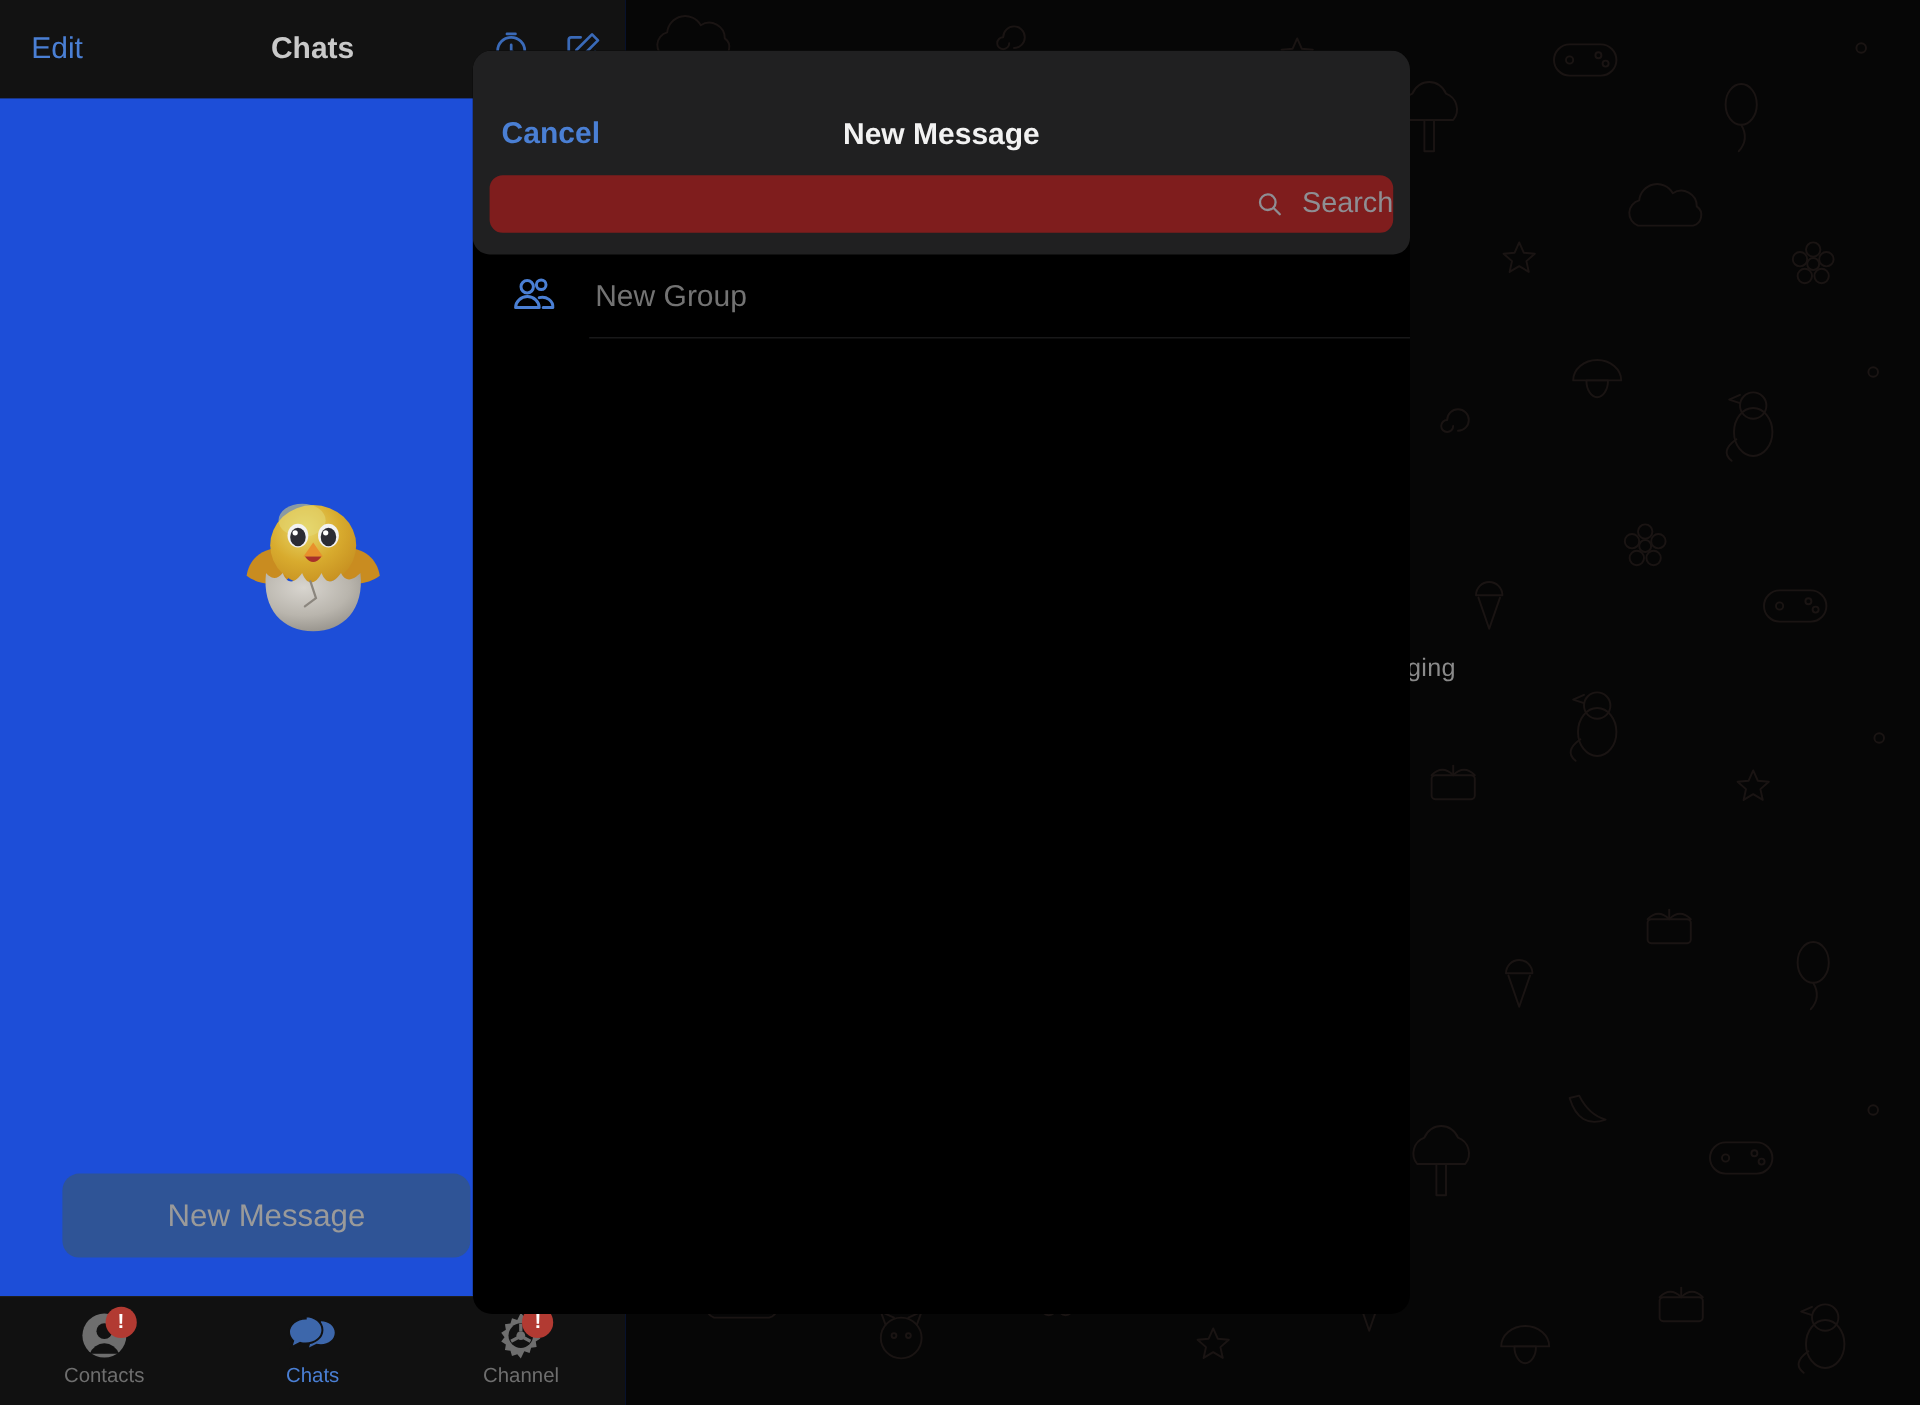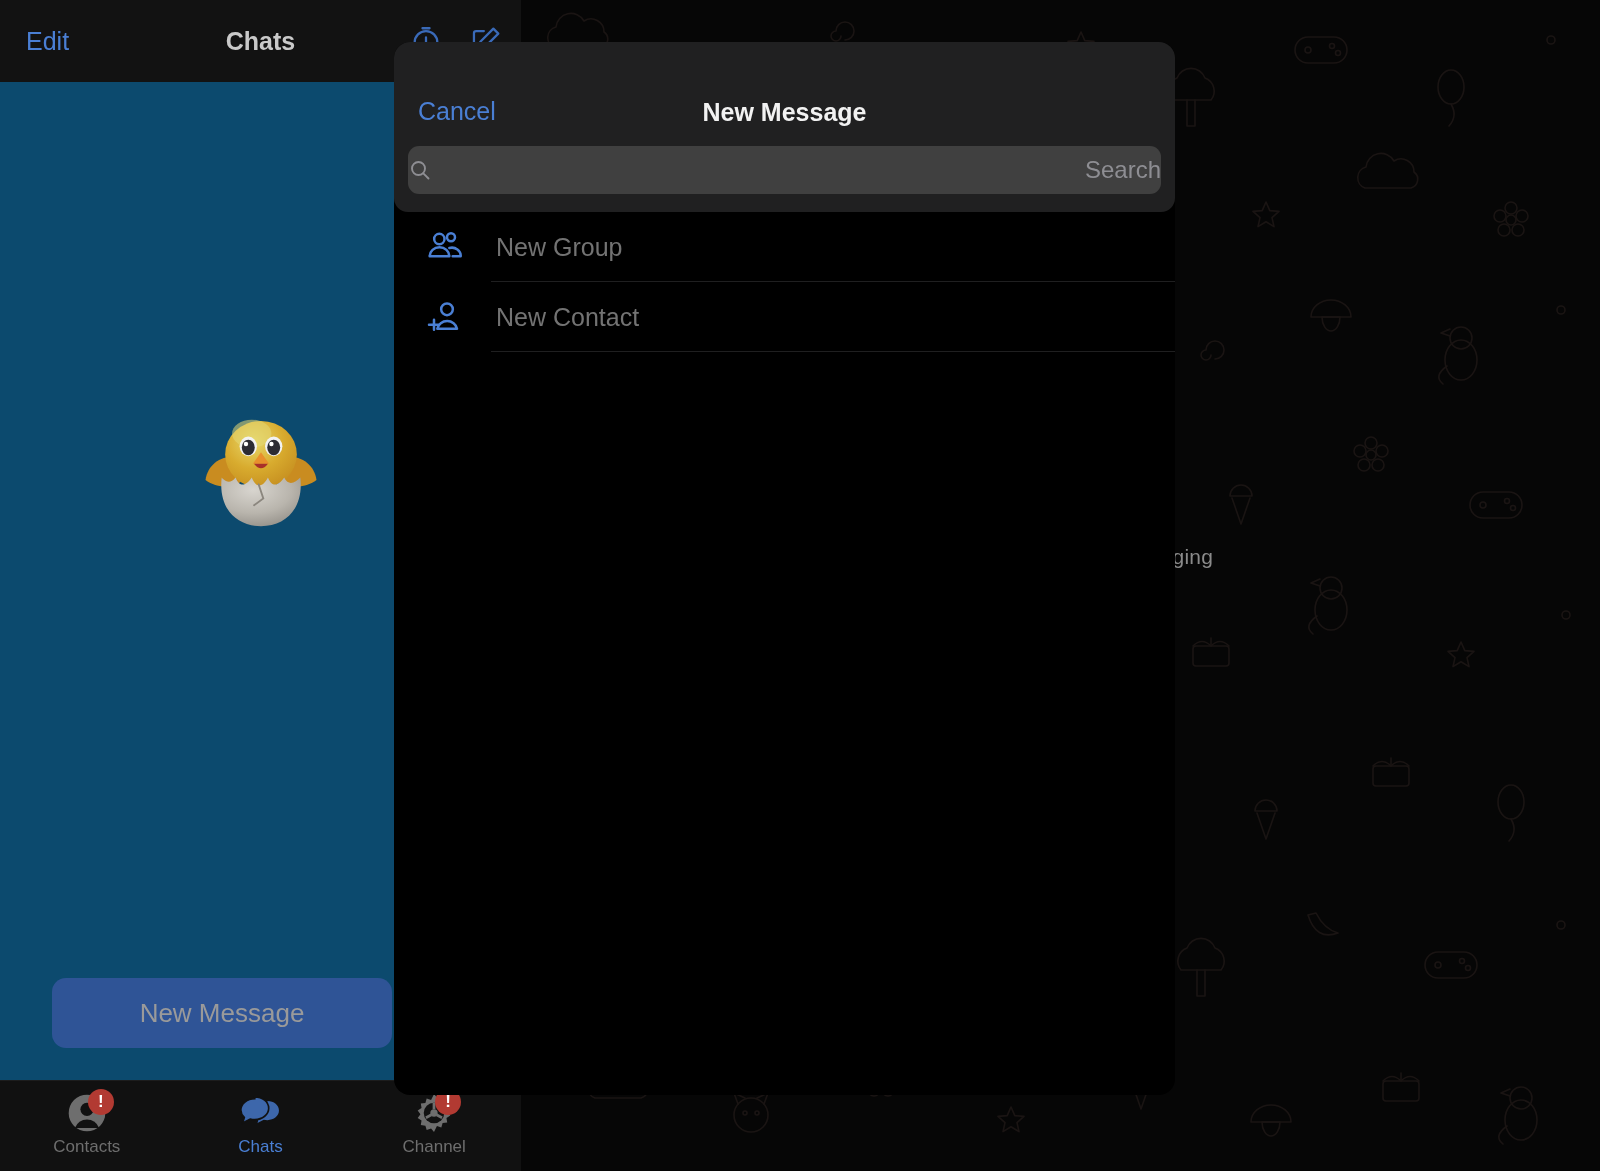--- a/index.html
+++ b/index.html
@@ -38,21 +38,21 @@
     color: #8a8a8a;
     font-size: 21px;
     letter-spacing: 0.2px;
   }
 
   
   .sidebar {
     position: absolute;
     left: 0; top: 0;
     width: 521px; height: 1171px;
-    background: #0c4a6e;
+    background: #1d4ed8;
     overflow: hidden;
   }
   .sidebar-topbar {
     position: absolute;
     left: 0; top: 0;
     width: 521px; height: 82px;
     background: #121212;
     display: flex;
     align-items: center;
   }
@@ -174,38 +174,39 @@
     width: 781px; height: 170px;
     background: #202021;
     border-bottom-left-radius: 14px;
     border-bottom-right-radius: 14px;
   }
   .modal-cancel {
     position: absolute;
     left: 24px; top: 55px;
     color: #4a7fd4;
     font-size: 25px;
+    font-weight: bold;
   }
   .modal-title {
     position: absolute;
     left: 0; right: 0; top: 56px;
     text-align: center;
     color: #f2f2f2;
     font-size: 25px;
     font-weight: bold;
   }
   .search-field {
     position: absolute;
     left: 14px; top: 104px;
     width: 753px; height: 48px;
-    background: #404040;
+    background: #7f1d1d;
     border-radius: 11px;
     display: flex;
     align-items: center;
-    justify-content: space-between;
+    justify-content: flex-end;
     gap: 15px;
   }
   .search-field svg { display:block; }
   .search-placeholder {
     color: #8e8e93;
     font-size: 24px;
   }
 
   .modal-list {
     position: absolute;
@@ -658,29 +659,18 @@
             <circle cx="8.6" cy="7.2" r="3.1"></circle>
             <circle cx="15.6" cy="6.2" r="2.4"></circle>
             <path d="M2.8 17.6 a5.9,5.5 0 0,1 11.8,0 Z"></path>
             <path d="M14.6 12.6 a5.3,4.8 0 0,1 6.8,5 L16.6,17.6"></path>
           </svg>
         </span>
         <span class="menu-label">New Group</span>
         <span class="menu-divider"></span>
       </div>
 
-      <div class="menu-item">
-        <span class="menu-icon">
-          <svg width="44" height="40" viewBox="0 0 24 24" fill="none" stroke="#4a7fd4" stroke-width="1.5" stroke-linecap="round" stroke-linejoin="round">
-            <circle cx="13.2" cy="7.4" r="3.5"></circle>
-            <path d="M7.4 19 a6,5.6 0 0,1 11.8,0 Z"></path>
-            <path d="M2.4 16.6 L8.4 16.6 M5.4 13.6 L5.4 19.6"></path>
-          </svg>
-        </span>
-        <span class="menu-label">New Contact</span>
-        <span class="menu-divider"></span>
-      </div>
 
 
     </div>
   </div>
 
 </div>
 
 </body></html>

